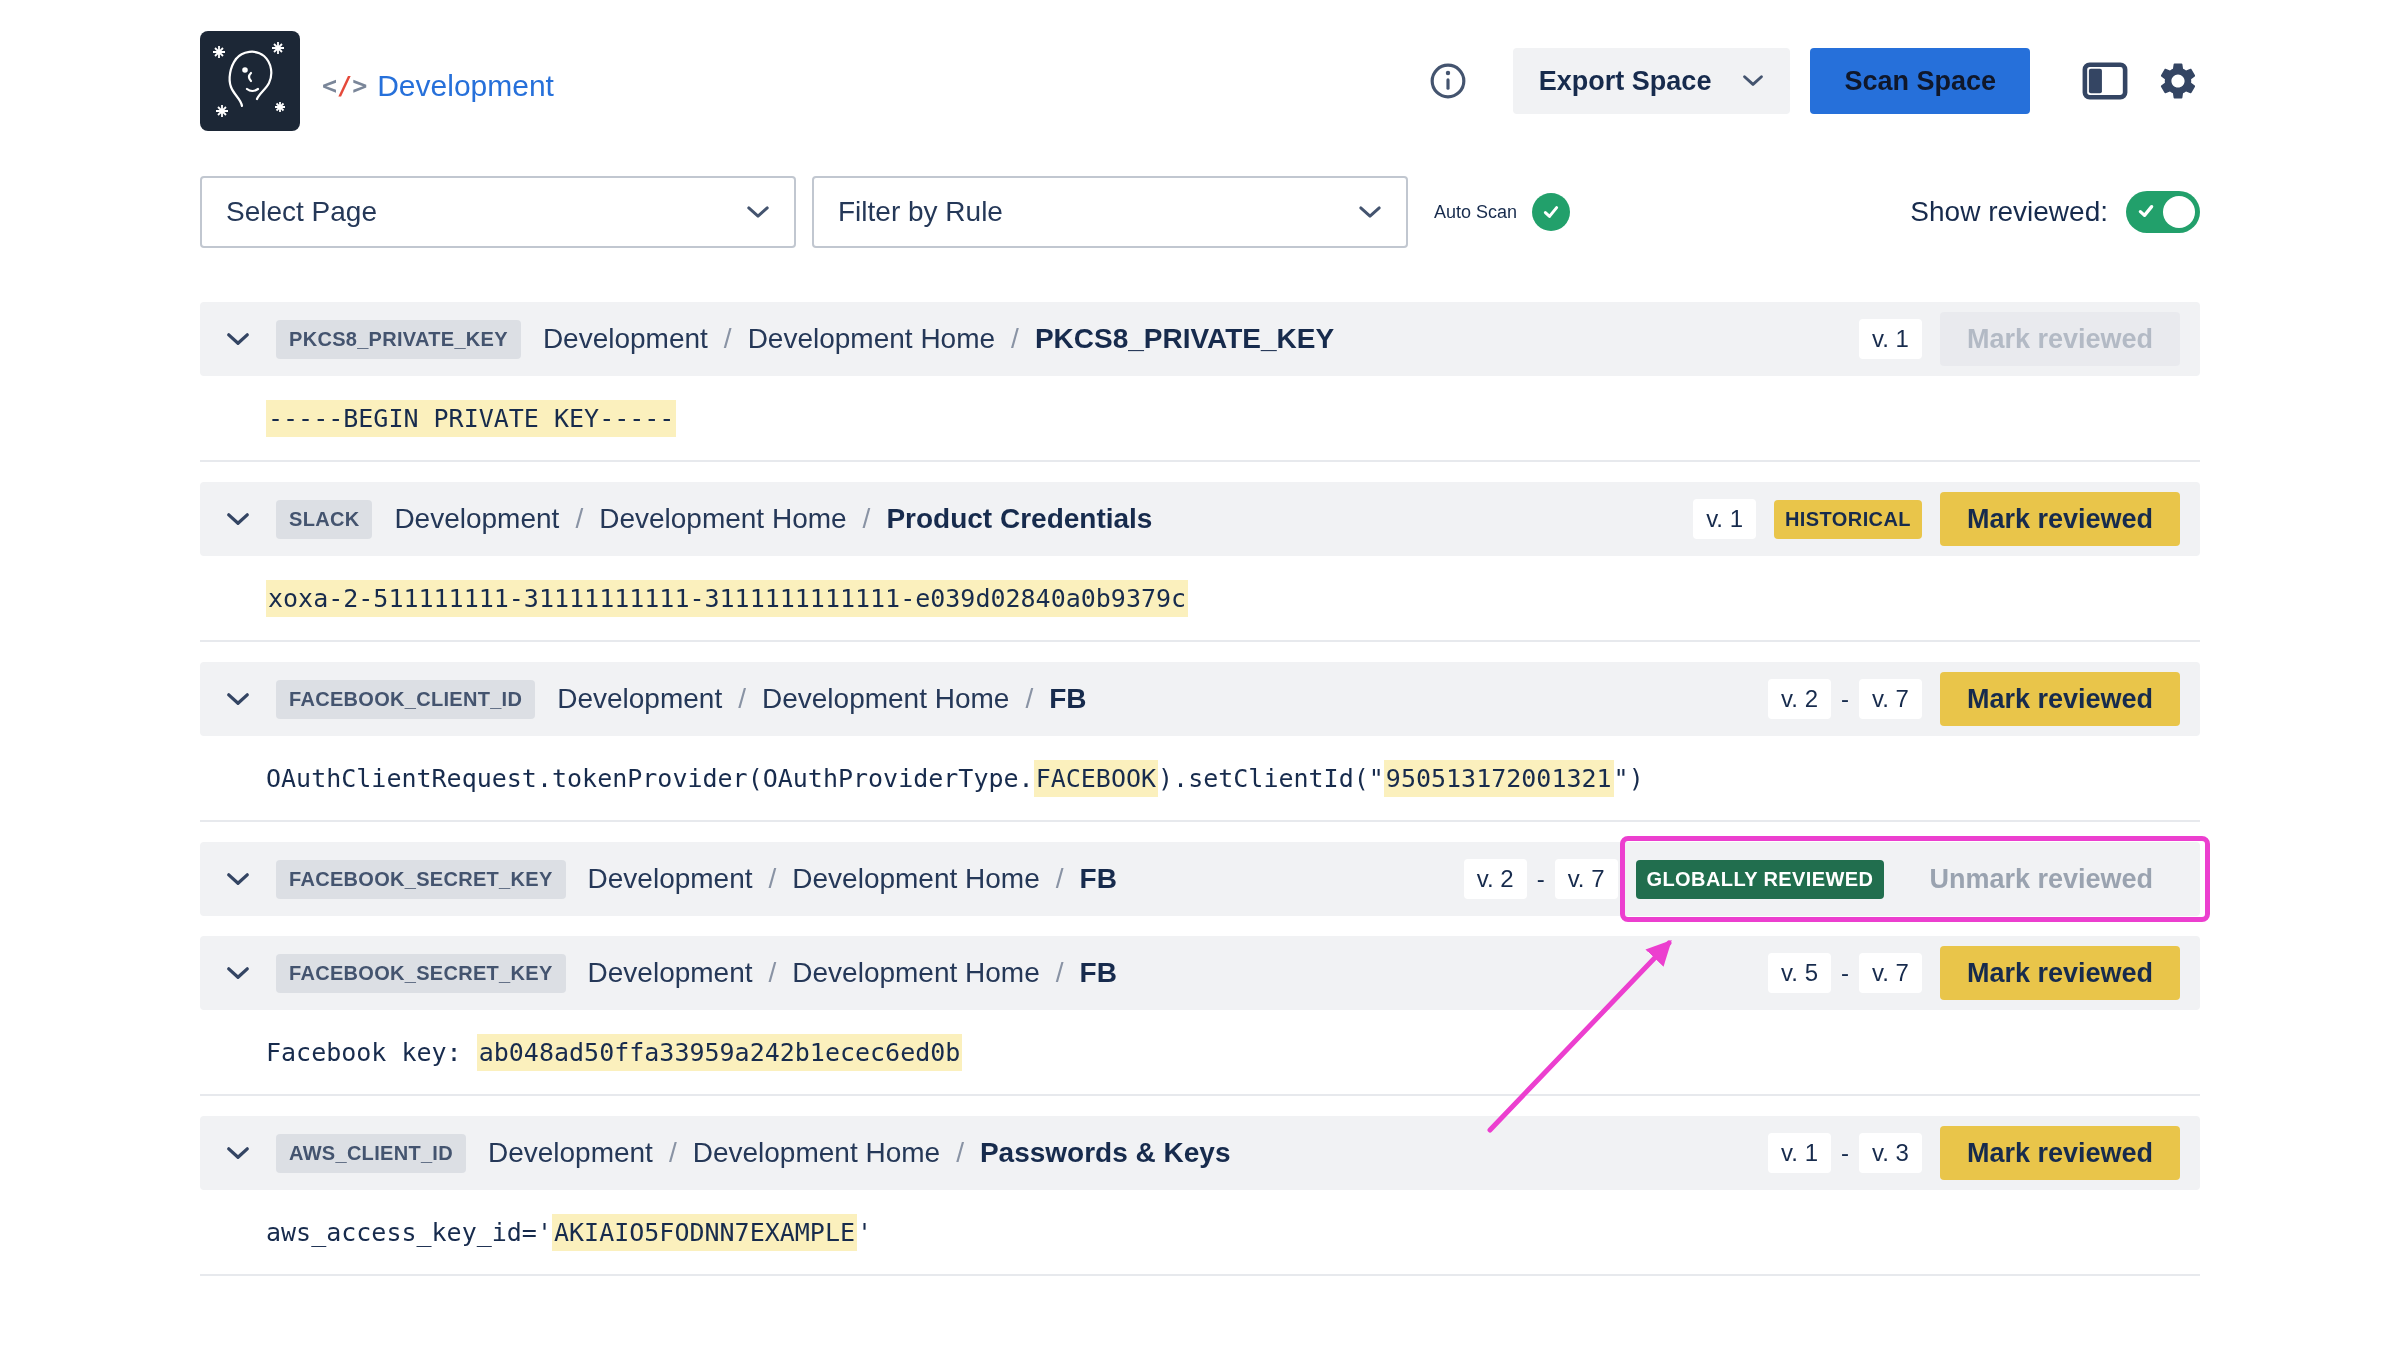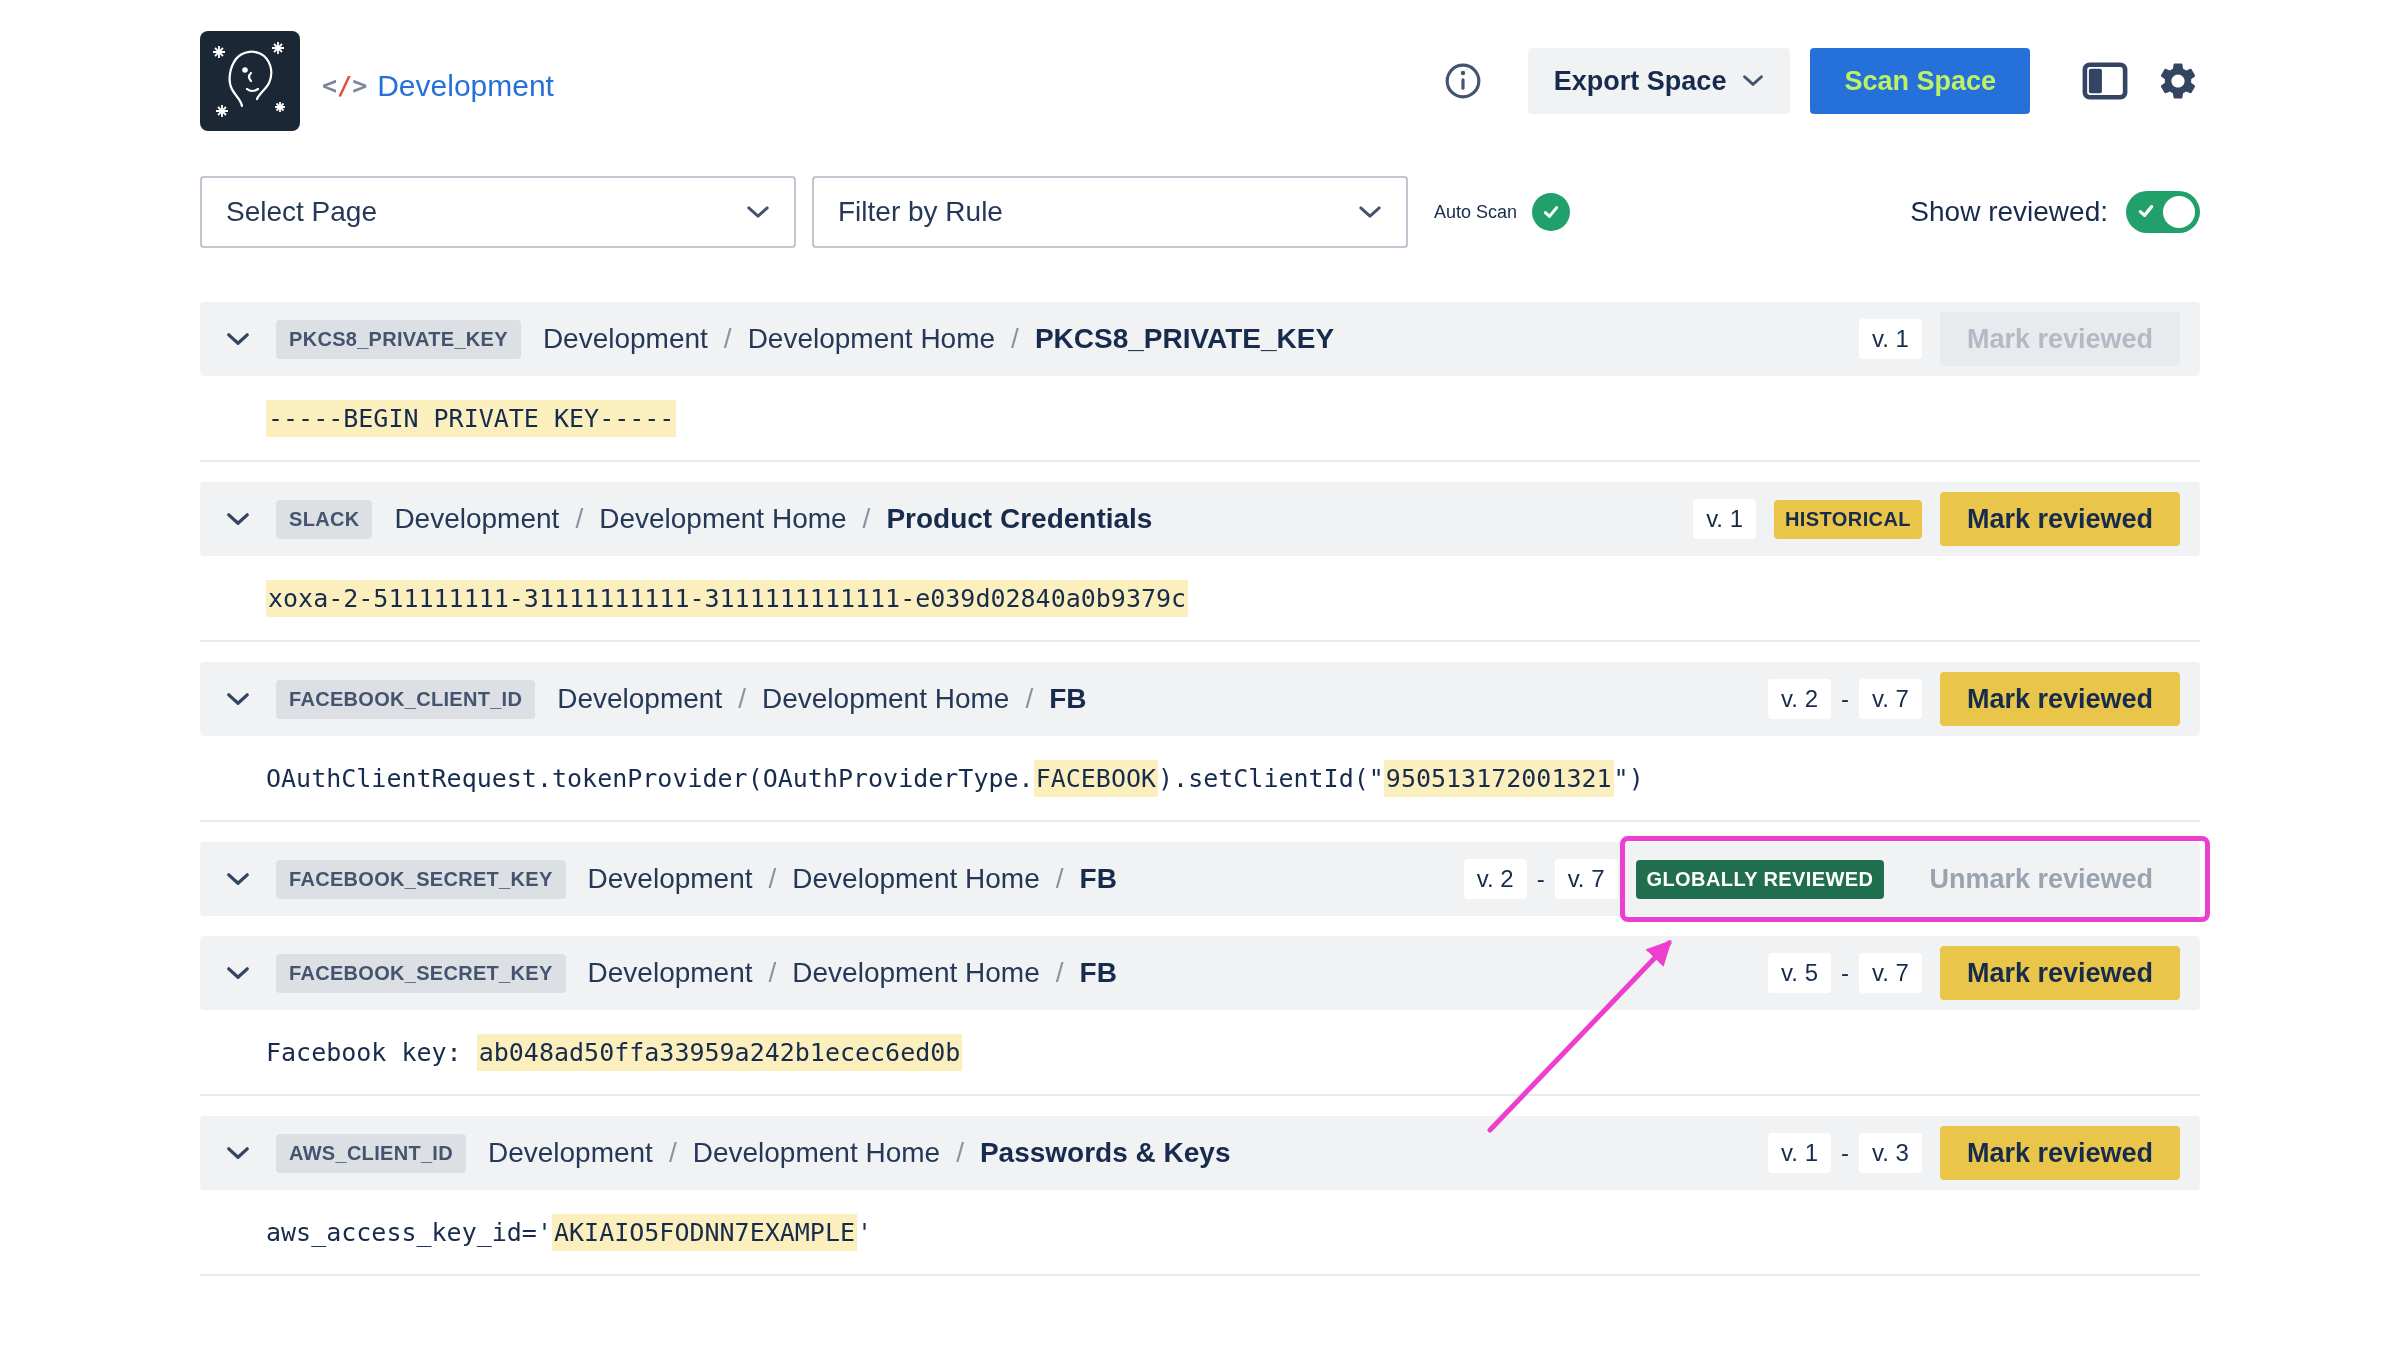--- a/index.html
+++ b/index.html
@@ -22,22 +22,22 @@
   .logo{width:100px;height:100px;background:#1C2736;border-radius:8px;flex:none;display:flex;align-items:center;justify-content:center;}
   .title-block{margin-left:22px;}
   .app-title{font-size:38px;font-weight:700;letter-spacing:-0.3px;}
   .subtitle{display:flex;align-items:center;gap:12px;margin-top:9px;}
   .code-icon{font-family:"DejaVu Sans Mono",monospace;font-weight:700;font-size:25px;color:#7A8699;letter-spacing:-2px;}
   .code-icon .slash{color:#E5493A;padding:0 2px;}
   .space-link{color:var(--color-accent);font-size:30px;cursor:pointer;}
   .topbar-right{margin-left:auto;display:flex;align-items:center;}
   .icon-btn{background:none;border:none;cursor:pointer;display:flex;align-items:center;}
   .btn{border:none;cursor:pointer;border-radius:4px;height:66px;font-size:27px;font-weight:600;font-family:inherit;display:flex;align-items:center;}
-  .btn-export{background:var(--color-header_bg);color:var(--color-text);padding:0 26px;gap:16px;margin-left:46px;}
-  .btn-scan{background:var(--color-accent);color:#bef264;padding:0 34px;margin-left:20px;}
+  .btn-export{background:var(--color-header_bg);color:var(--color-text);padding:0 26px;gap:31px;margin-left:46px;}
+  .btn-scan{background:var(--color-accent);color:#0f172a;padding:0 34px;margin-left:20px;}
   .panel-btn{margin-left:52px;}
   .gear-btn{margin-left:28px;}
   
   .filters{margin:44px 200px 0;display:flex;align-items:center;}
   .select{width:596px;height:72px;border:2px solid #C1C7D0;border-radius:4px;background:#fff;
     display:flex;align-items:center;justify-content:space-between;padding:0 24px;font-size:28px;color:#253858;cursor:pointer;}
   .select + .select{margin-left:16px;}
   .auto-scan{margin-left:26px;display:flex;align-items:center;gap:15px;font-size:18px;}
   .check-circle{width:38px;height:38px;border-radius:50%;background:var(--color-success);display:flex;align-items:center;justify-content:center;}
   .show-reviewed{margin-left:auto;display:flex;align-items:center;gap:18px;font-size:28px;}

